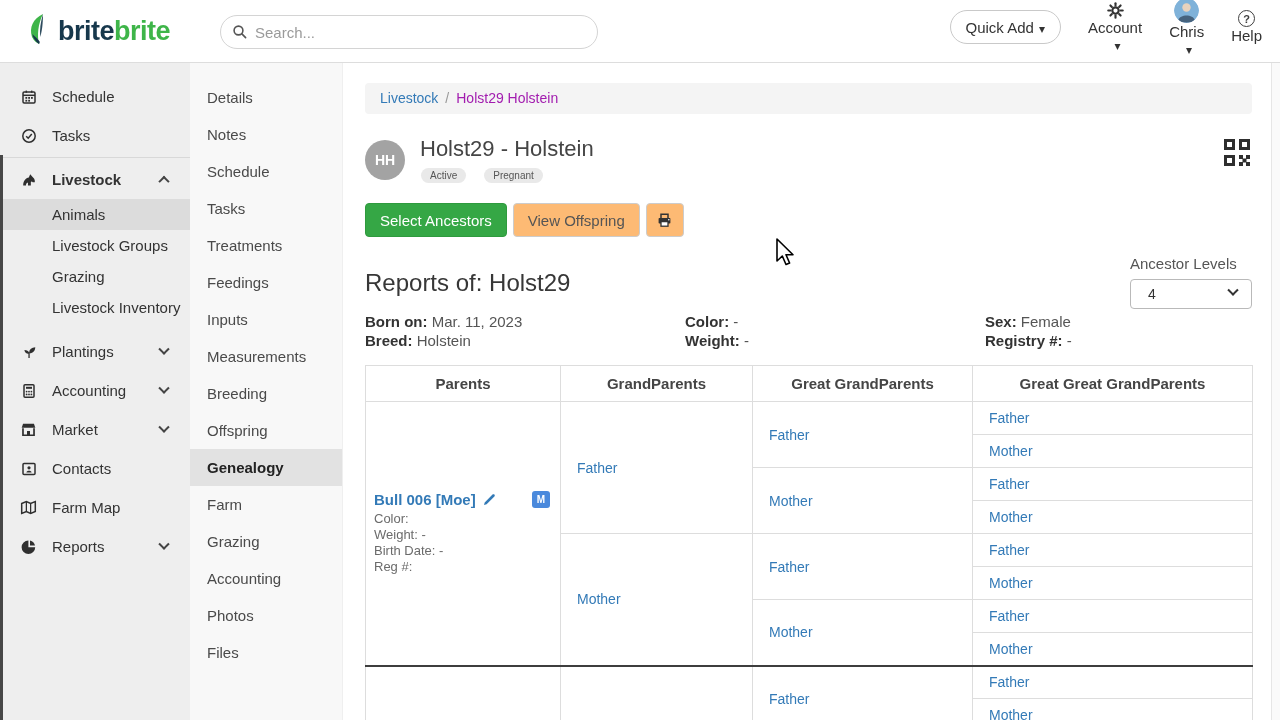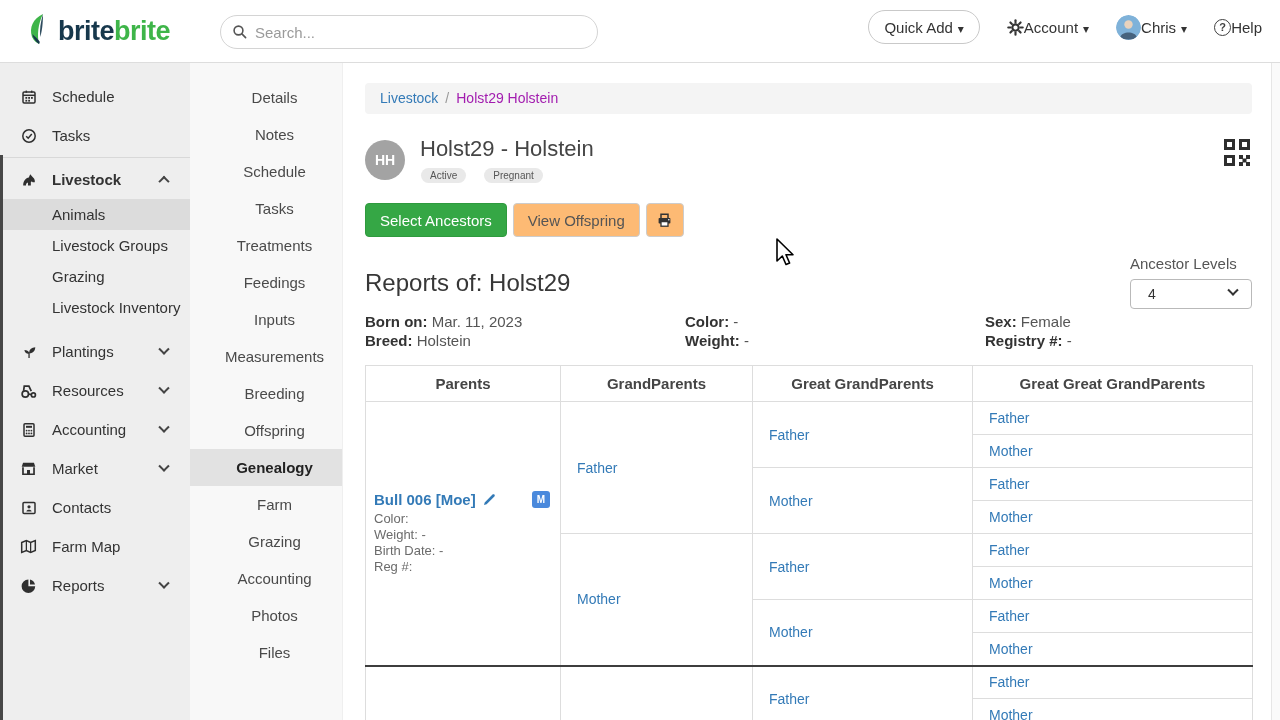--- a/index.html
+++ b/index.html
@@ -12,21 +12,21 @@
   .logo { display:flex; align-items:center; margin-left:26px; }
   .logo-text { font-size:27px; font-weight:600; letter-spacing:-0.5px; margin-left:6px; }
   .logo-farm { color:#17384c; }
   .logo-brite { color:#3eb549; }
   .searchwrap { position:absolute; left:220px; top:15px; width:378px; height:34px; }
   .searchwrap svg { position:absolute; left:12px; top:9px; }
   .searchwrap input { width:100%; height:100%; border:1px solid #d4d4d4; border-radius:17px; padding-left:34px; font-size:15px; color:#555; background:#fff; outline:none; font-family:inherit; }
   .searchwrap input::placeholder { color:#9a9a9a; }
   .top-right { position:absolute; right:18px; top:0; height:54px; display:flex; align-items:center; gap:27px; }
   .pill-btn { display:flex; align-items:center; height:34px; padding:0 15px; border:1px solid #c9c9c9; border-radius:17px; background:#fff; font-size:15px; color:#333; cursor:pointer; }
-  .menu-item { display:flex; align-items:center; font-size:15px; color:#333; cursor:pointer; }
+  .menu-item { display:flex; align-items:center; font-size:15px; color:#333; cursor:pointer;flex-direction:column; }
   .caret::after { content:"▾"; font-size:12px; color:#333; margin-left:5px; }
   .qmark { width:17px; height:17px; border:1.6px solid #3f3f3f; border-radius:50%; display:inline-flex; align-items:center; justify-content:center; font-size:11px; font-weight:bold; color:#3f3f3f; }
   .qmark::before { content:"?"; }
   .avatar-sm { width:25px; height:25px; border-radius:50%; overflow:hidden; display:inline-block; }
 
   
   .sidebar1 { position:absolute; top:63px; left:0; width:190px; height:657px; background:#eeeeee; padding-top:14px; z-index:4; }
   .s1-item { display:flex; align-items:center; height:39px; padding-left:20px; font-size:15px; color:#333; cursor:pointer; }
   .s1-icon { width:17px; height:17px; margin-right:15px; display:flex; align-items:center; justify-content:center; flex:0 0 17px; }
   .s1-label { flex:1; }
@@ -36,21 +36,21 @@
   .chev.down { transform:rotate(45deg) translate(-2px,-2px); }
   .chev.up { transform:rotate(-135deg) translate(-1px,-1px); }
   .s1-sub { }
   .s1-subitem { height:31px; line-height:31px; padding-left:52px; font-size:15px; color:#333; cursor:pointer; }
   .s1-subitem.active { background:#dcdcdc; }
   .s1-gap { height:9px; }
   .left-edge { position:absolute; left:0; top:155px; width:3px; height:565px; background:#474747; z-index:6; }
 
   
   .sidebar2 { position:absolute; top:63px; left:190px; width:153px; height:657px; background:#f8f8f8; border-right:1px solid #efefef; padding-top:16px; z-index:4; }
-  .s2-item { height:37px; line-height:37px; padding-left:17px; font-size:15px; color:#4a4a4a; cursor:pointer;text-align:center; }
+  .s2-item { height:37px; line-height:37px; padding-left:17px; font-size:15px; color:#4a4a4a; cursor:pointer; }
   .s2-item.active { background:#e2e2e2; color:#222; font-weight:700; }
 
   
   .main { position:absolute; top:63px; left:343px; width:937px; height:657px; background:#fff; }
   .breadcrumb { position:absolute; top:20px; left:22px; width:887px; height:31px; background:#f4f4f4; border-radius:4px; line-height:31px; padding-left:15px; font-size:14px; }
   .breadcrumb a { color:#337ab7; text-decoration:none; cursor:pointer; }
   .bc-sep { color:#999; margin:0 7px; }
   .bc-current { color:#a21caf; }
 
   .avatar-lg { position:absolute; left:22px; top:77px; width:40px; height:40px; border-radius:50%; background:#a3a3a3; color:#fff; font-size:14px; font-weight:700; display:flex; align-items:center; justify-content:center; }
@@ -204,32 +204,20 @@
       <div class="s1-subitem">Livestock Inventory</div>
     </div>
     <div class="s1-gap"></div>
     <div class="s1-item">
       <span class="s1-icon">
         <svg width="16" height="16" viewBox="0 0 16 16">
           <path d="M7.4 14 L8.7 14 L8.7 9.3 C12.1 9.1 14.1 6.8 14.3 3.2 C10.6 3.3 8.4 5.3 8.1 8.4 C7.6 6.8 5.9 5.9 3.4 5.9 C3.6 8.4 5.3 9.5 7.4 9.7 Z" fill="#2f2f2f"></path>
         </svg>
       </span>
       <span class="s1-label">Plantings</span>
-      <span class="chev down"></span>
-    </div>
-    <div class="s1-item">
-      <span class="s1-icon">
-        <svg width="17" height="17" viewBox="0 0 16 16">
-          <circle cx="5" cy="11.3" r="3" fill="none" stroke="#2f2f2f" stroke-width="1.6"></circle>
-          <circle cx="12.6" cy="12.2" r="1.9" fill="none" stroke="#2f2f2f" stroke-width="1.6"></circle>
-          <path d="M3.4 8.4 L4 3.8 L8.4 3.8 L10.6 8.6" fill="none" stroke="#2f2f2f" stroke-width="1.6"></path>
-          <line x1="7.8" y1="11.3" x2="10.8" y2="11.9" stroke="#2f2f2f" stroke-width="1.6"></line>
-        </svg>
-      </span>
-      <span class="s1-label">Resources</span>
       <span class="chev down"></span>
     </div>
     <div class="s1-item">
       <span class="s1-icon">
         <svg width="16" height="16" viewBox="0 0 16 16">
           <rect x="3" y="1.8" width="10" height="12.4" rx="1" fill="none" stroke="#2f2f2f" stroke-width="1.5"></rect>
           <rect x="5" y="3.8" width="6" height="2" fill="#2f2f2f"></rect>
           <circle cx="5.6" cy="8.6" r="0.9" fill="#2f2f2f"></circle>
             <circle cx="8" cy="8.6" r="0.9" fill="#2f2f2f"></circle>
             <circle cx="10.4" cy="8.6" r="0.9" fill="#2f2f2f"></circle>

